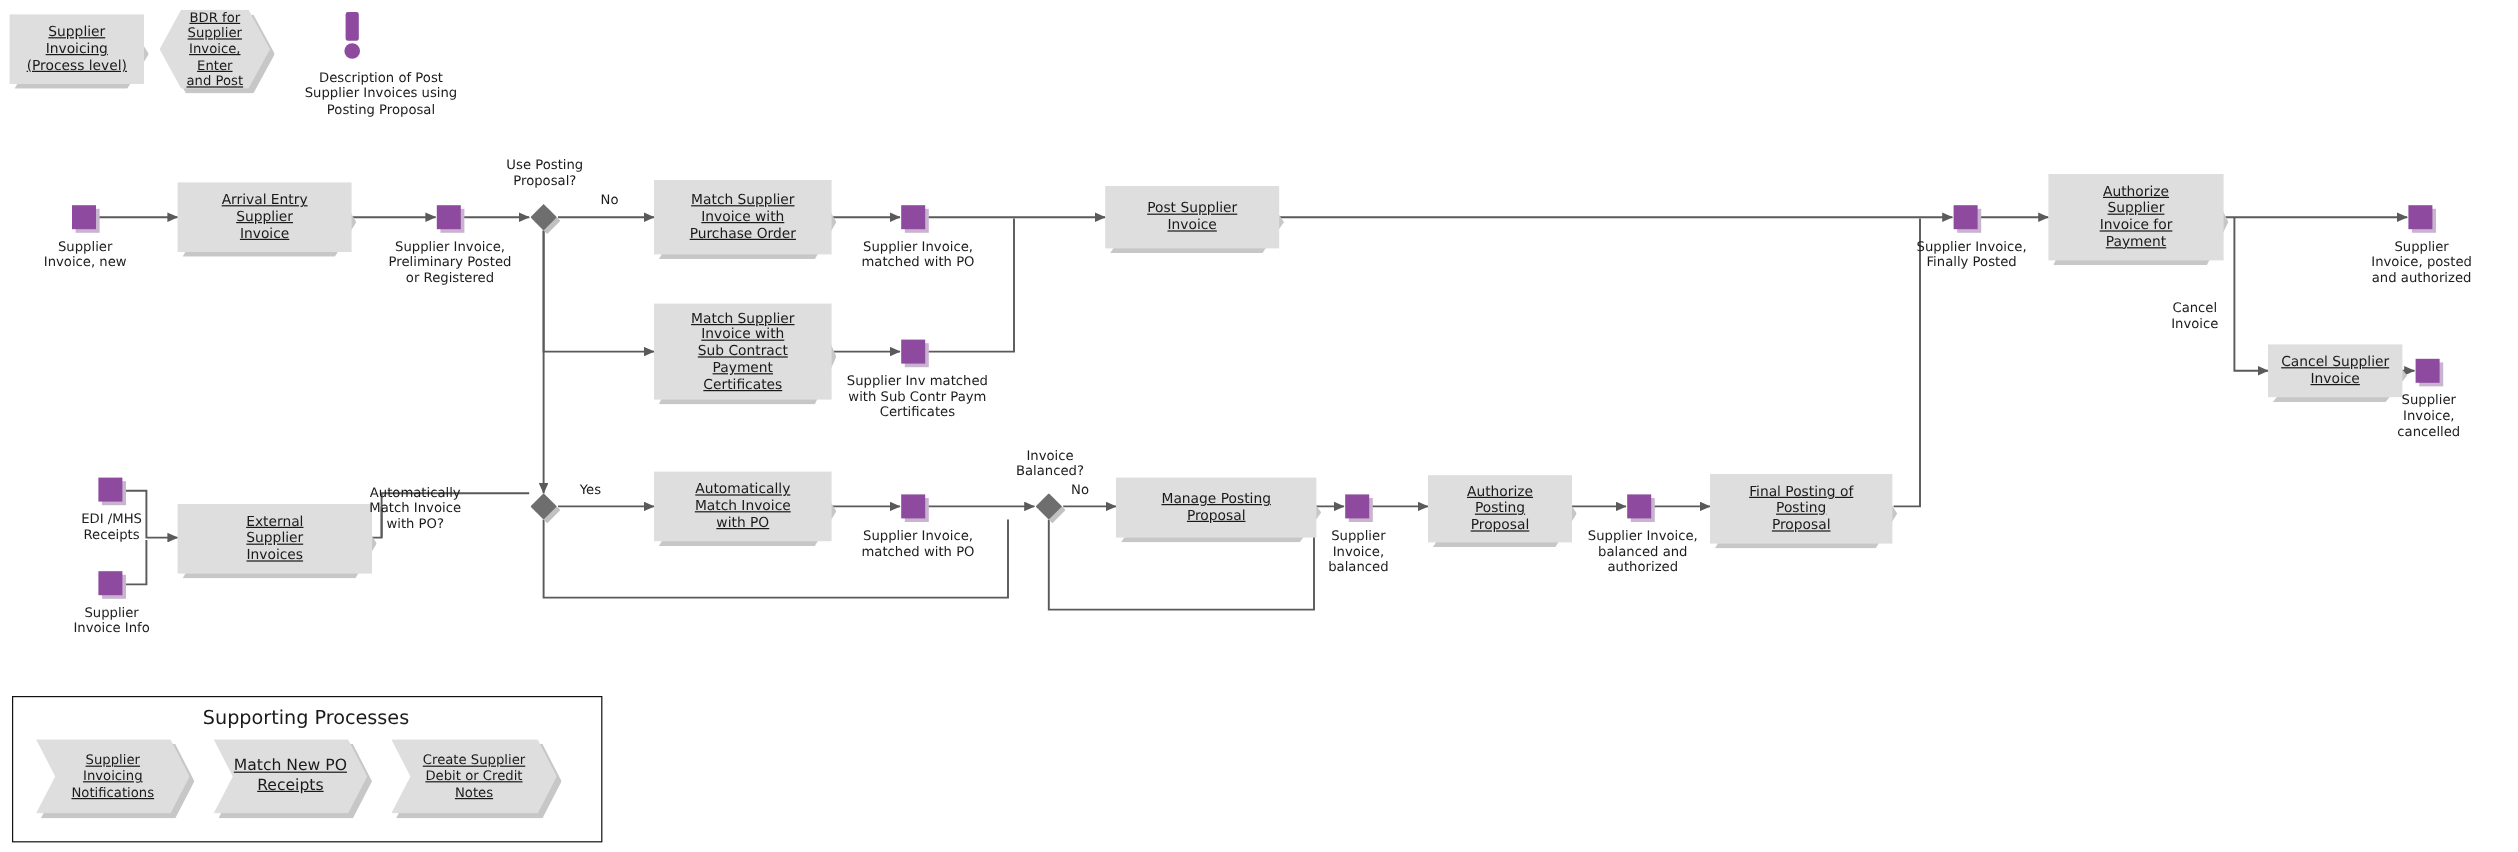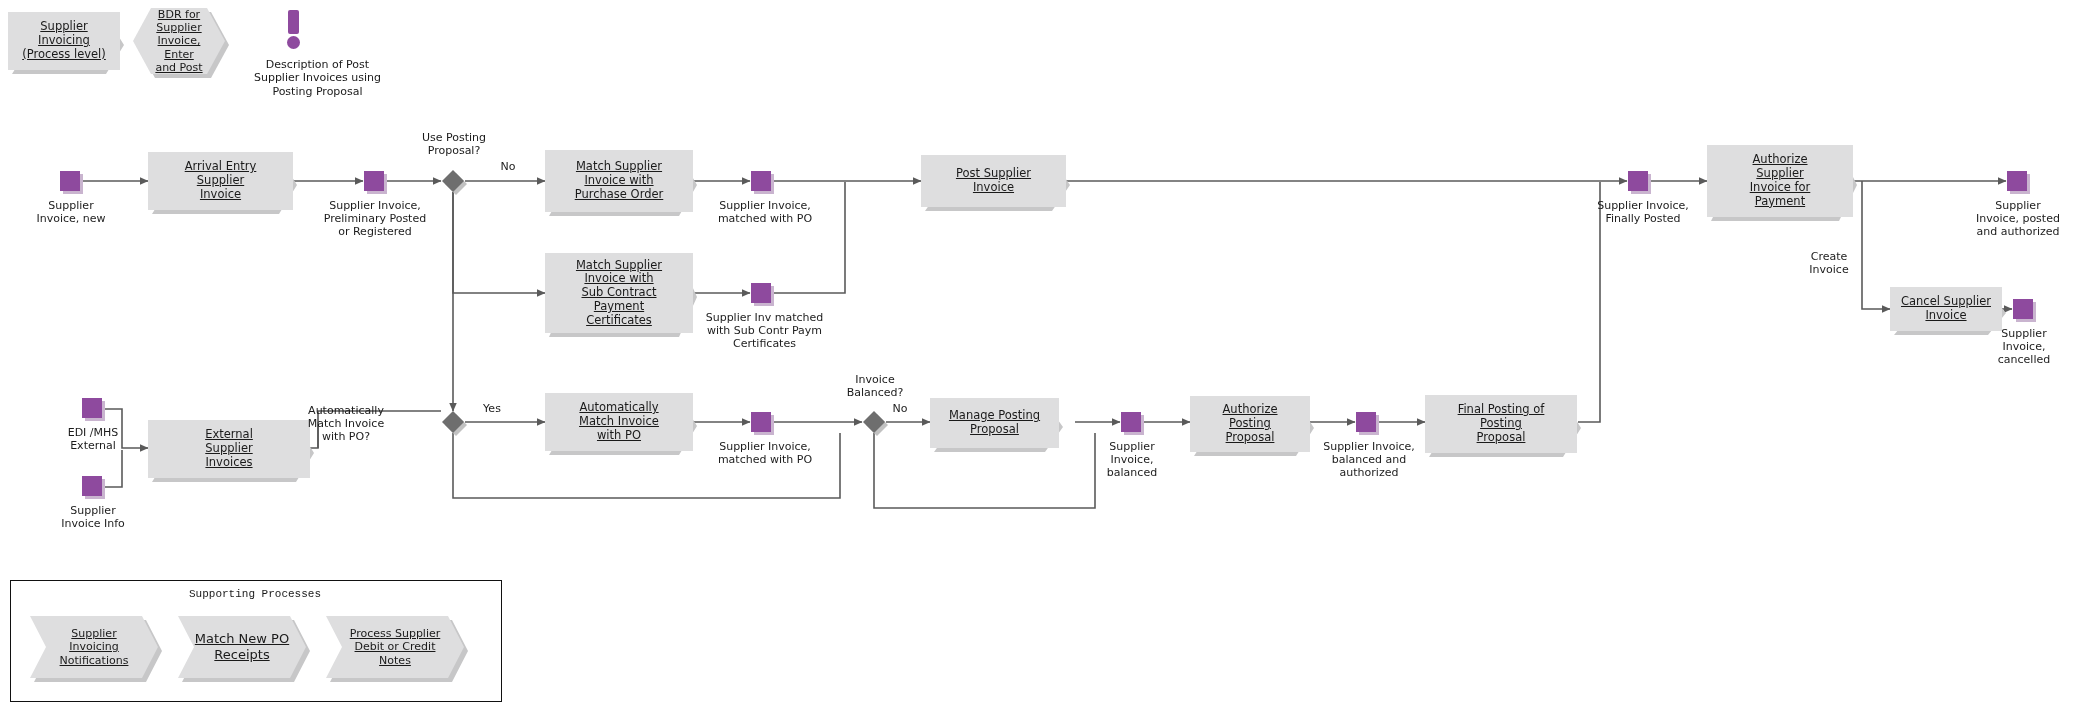--- a/index.html
+++ b/index.html
@@ -46,21 +46,21 @@
   .edgelbl{position:absolute;font-size:11px;line-height:1.2;color:#1c1c1c;white-space:nowrap;text-align:center;}
 
   
   .notewrap{position:absolute;}
   .bang{position:absolute;width:11px;height:24px;background:#8e4a9e;border-radius:2px;}
   .bangdot{position:absolute;width:13px;height:13px;border-radius:50%;background:#8e4a9e;}
   .notetxt{position:absolute;text-align:center;font-size:11px;line-height:1.22;white-space:nowrap;}
 
   
   .panel{position:absolute;border:1px solid #111;background:#fff;}
-  .paneltitle{position:absolute;text-align:center;font-size:11px;white-space:nowrap;font-family:Liberation Mono, monospace;}
+  .paneltitle{position:absolute;text-align:center;font-size:16px;white-space:nowrap;}
 </style>
 </head>
 <body>
 
 <div id="canvas">
 
   <svg class="wires" viewBox="0 0 2098 710">
     <defs>
       <marker id="ah" markerWidth="9" markerHeight="8" refX="8.5" refY="4" orient="auto" markerUnits="userSpaceOnUse">
         <path d="M0,0 L9,4 L0,8 Z" fill="#5a5a5a"></path>
@@ -235,21 +235,21 @@
   </div>
 
   <div class="statewrap" style="left:2007px;top:171px;width:22px;height:22px;">
     <div class="ssh"></div>
     <div class="sq"></div>
   </div>
   <div class="statelbl" style="left:1943px;top:199px;width:150px;white-space:pre-line;">Supplier
 Invoice, posted
 and authorized</div>
 
-  <div class="edgelbl" style="left:1800px;top:250px;width:58px;white-space:pre-line;">Create
+  <div class="edgelbl" style="left:1800px;top:250px;width:58px;white-space:pre-line;">Cancel
 Invoice</div>
 
   <div class="procwrap" style="left:1890px;top:287px;width:112px;height:44px;">
     <div class="sh"></div>
     <div class="bd" style="white-space:pre-line;padding:18px 10px;">Cancel Supplier
 Invoice</div>
   </div>
 
   <div class="statewrap" style="left:2013px;top:299px;width:22px;height:22px;">
     <div class="ssh"></div>
@@ -257,21 +257,21 @@
   </div>
   <div class="statelbl" style="left:1964px;top:327px;width:120px;white-space:pre-line;">Supplier
 Invoice,
 cancelled</div>
 
   <div class="statewrap" style="left:82px;top:398px;width:22px;height:22px;">
     <div class="ssh"></div>
     <div class="sq"></div>
   </div>
   <div class="statelbl" style="left:23px;top:426px;width:140px;white-space:pre-line;">EDI /MHS
-External</div>
+Receipts</div>
 
   <div class="statewrap" style="left:82px;top:476px;width:22px;height:22px;">
     <div class="ssh"></div>
     <div class="sq"></div>
   </div>
   <div class="statelbl" style="left:23px;top:504px;width:140px;white-space:pre-line;">Supplier
 Invoice Info</div>
 
   <div class="procwrap" style="left:148px;top:420px;width:162px;height:58px;">
     <div class="sh"></div>
@@ -304,21 +304,21 @@
 matched with PO</div>
 
   <div class="dmdwrap" style="left:863px;top:411px;width:24px;height:24px;">
     <div class="dsh"></div>
     <div class="dm"></div>
   </div>
   <div class="dmdlbl" style="left:810px;top:373px;width:130px;white-space:pre-line;">Invoice
 Balanced?</div>
   <div class="edgelbl" style="left:890px;top:402px;width:20px;">No</div>
 
-  <div class="procwrap" style="left:930px;top:398px;width:129px;height:50px;">
+  <div class="procwrap" style="left:930px;top:398px;width:167px;height:50px;">
     <div class="sh"></div>
     <div class="bd" style="white-space:pre-line;">Manage Posting
 Proposal</div>
   </div>
 
   <div class="statewrap" style="left:1121px;top:412px;width:22px;height:22px;">
     <div class="ssh"></div>
     <div class="sq"></div>
   </div>
   <div class="statelbl" style="left:1072px;top:440px;width:120px;white-space:pre-line;">Supplier
@@ -358,18 +358,18 @@
   </div>
 
   <div class="procwrap supwrap" style="left:178px;top:616px;width:128px;height:62px;">
     <div class="sh"></div>
     <div class="bd" style="white-space:pre-line;font-size:13px;">Match New PO
 Receipts</div>
   </div>
 
   <div class="procwrap supwrap" style="left:326px;top:616px;width:138px;height:62px;">
     <div class="sh"></div>
-    <div class="bd" style="white-space:pre-line;font-size:11px;">Process Supplier
+    <div class="bd" style="white-space:pre-line;font-size:11px;">Create Supplier
 Debit or Credit
 Notes</div>
   </div>
 
 </div>
 
 </body></html>

